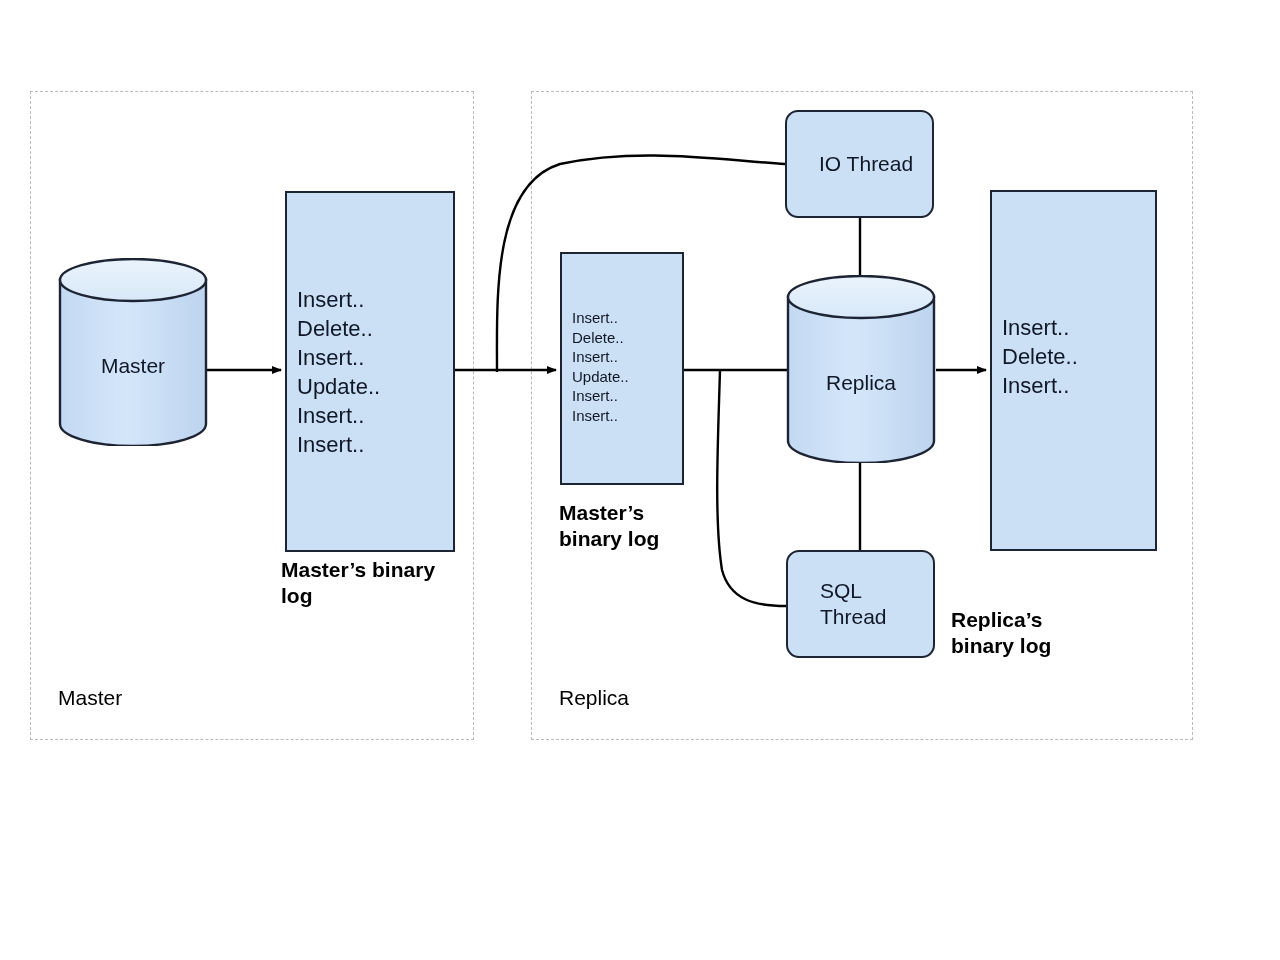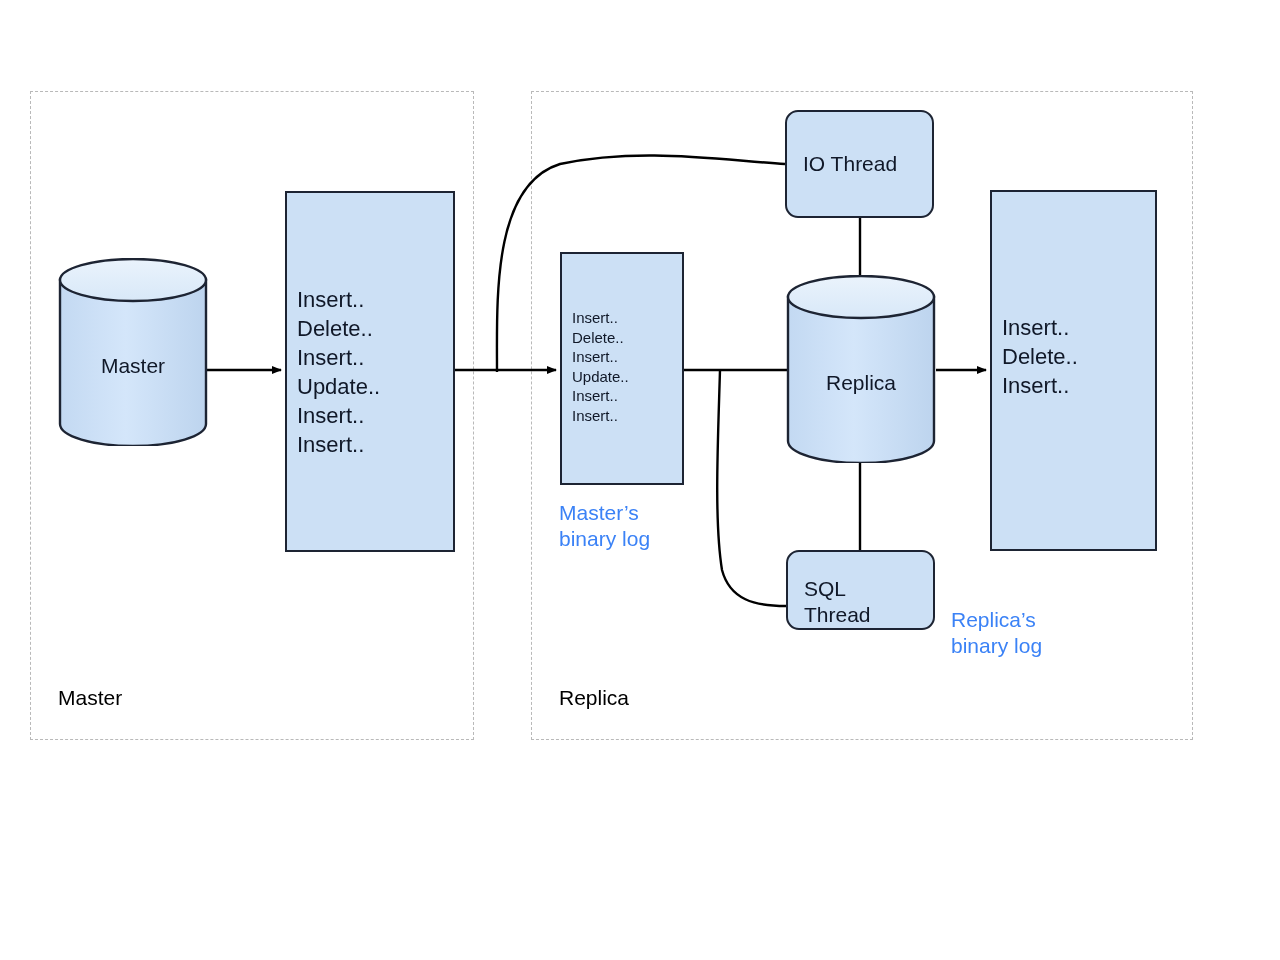--- a/index.html
+++ b/index.html
@@ -49,34 +49,35 @@
     line-height: 29px;
   }
   .logbox.small .loglines {
     font-size: 15px;
     line-height: 19.5px;
   }
   .caption {
     position: absolute;
     font-size: 21px;
     line-height: 25.5px;
-    color: #3b82f6;
-    white-space: pre;
+    color: #000000;
+    white-space: pre;
+    font-weight: bold;
   }
   .rbox {
     position: absolute;
     background: #cce0f5;
     border: 2px solid #1d2433;
     border-radius: 13px;
     box-sizing: border-box;
     display: flex;
     align-items: center;
   }
   .rbox .rlabel {
-    padding-left: 16px;
+    padding-left: 32px;
     font-size: 21px;
     line-height: 26px;
     color: #101828;
     white-space: pre;
   }
   .cyl {
     position: absolute;
   }
   .cyl .cyl-label {
     position: absolute;
@@ -151,20 +152,22 @@
   </div>
 
   <div class="logbox big" style="left:285px; top:191px; width:170px; height:361px;">
     <div class="loglines" style="top:92px;">Insert..
 Delete..
 Insert..
 Update..
 Insert..
 Insert..</div>
   </div>
+  <div class="caption" style="left:281px; top:557px;">Master’s binary
+log</div>
 
   <div class="logbox small" style="left:560px; top:252px; width:124px; height:233px;">
     <div class="loglines" style="top:54px;">Insert..
 Delete..
 Insert..
 Update..
 Insert..
 Insert..</div>
   </div>
   <div class="caption" style="left:559px; top:500px;">Master’s
@@ -186,21 +189,21 @@
           <stop offset="0%" stop-color="#eaf3fc"></stop>
           <stop offset="100%" stop-color="#d8e8f8"></stop>
         </linearGradient>
       </defs>
       <path d="M2,22 L2,166 A73,22 0 0 0 148,166 L148,22 Z" fill="url(#cylBodyB)" stroke="#1d2433" stroke-width="2.4"></path>
       <ellipse cx="75" cy="22" rx="73" ry="21" fill="url(#cylTopB)" stroke="#1d2433" stroke-width="2.4"></ellipse>
     </svg>
     <div class="cyl-label" style="top:96px;">Replica</div>
   </div>
 
-  <div class="rbox" style="left:786px; top:550px; width:149px; height:80px;align-items:flex-end;">
+  <div class="rbox" style="left:786px; top:550px; width:149px; height:108px;">
     <div class="rlabel">SQL
 Thread</div>
   </div>
 
   <div class="logbox big" style="left:990px; top:190px; width:167px; height:361px;">
     <div class="loglines" style="top:121px;">Insert..
 Delete..
 Insert..</div>
   </div>
   <div class="caption" style="left:951px; top:607px;">Replica’s

